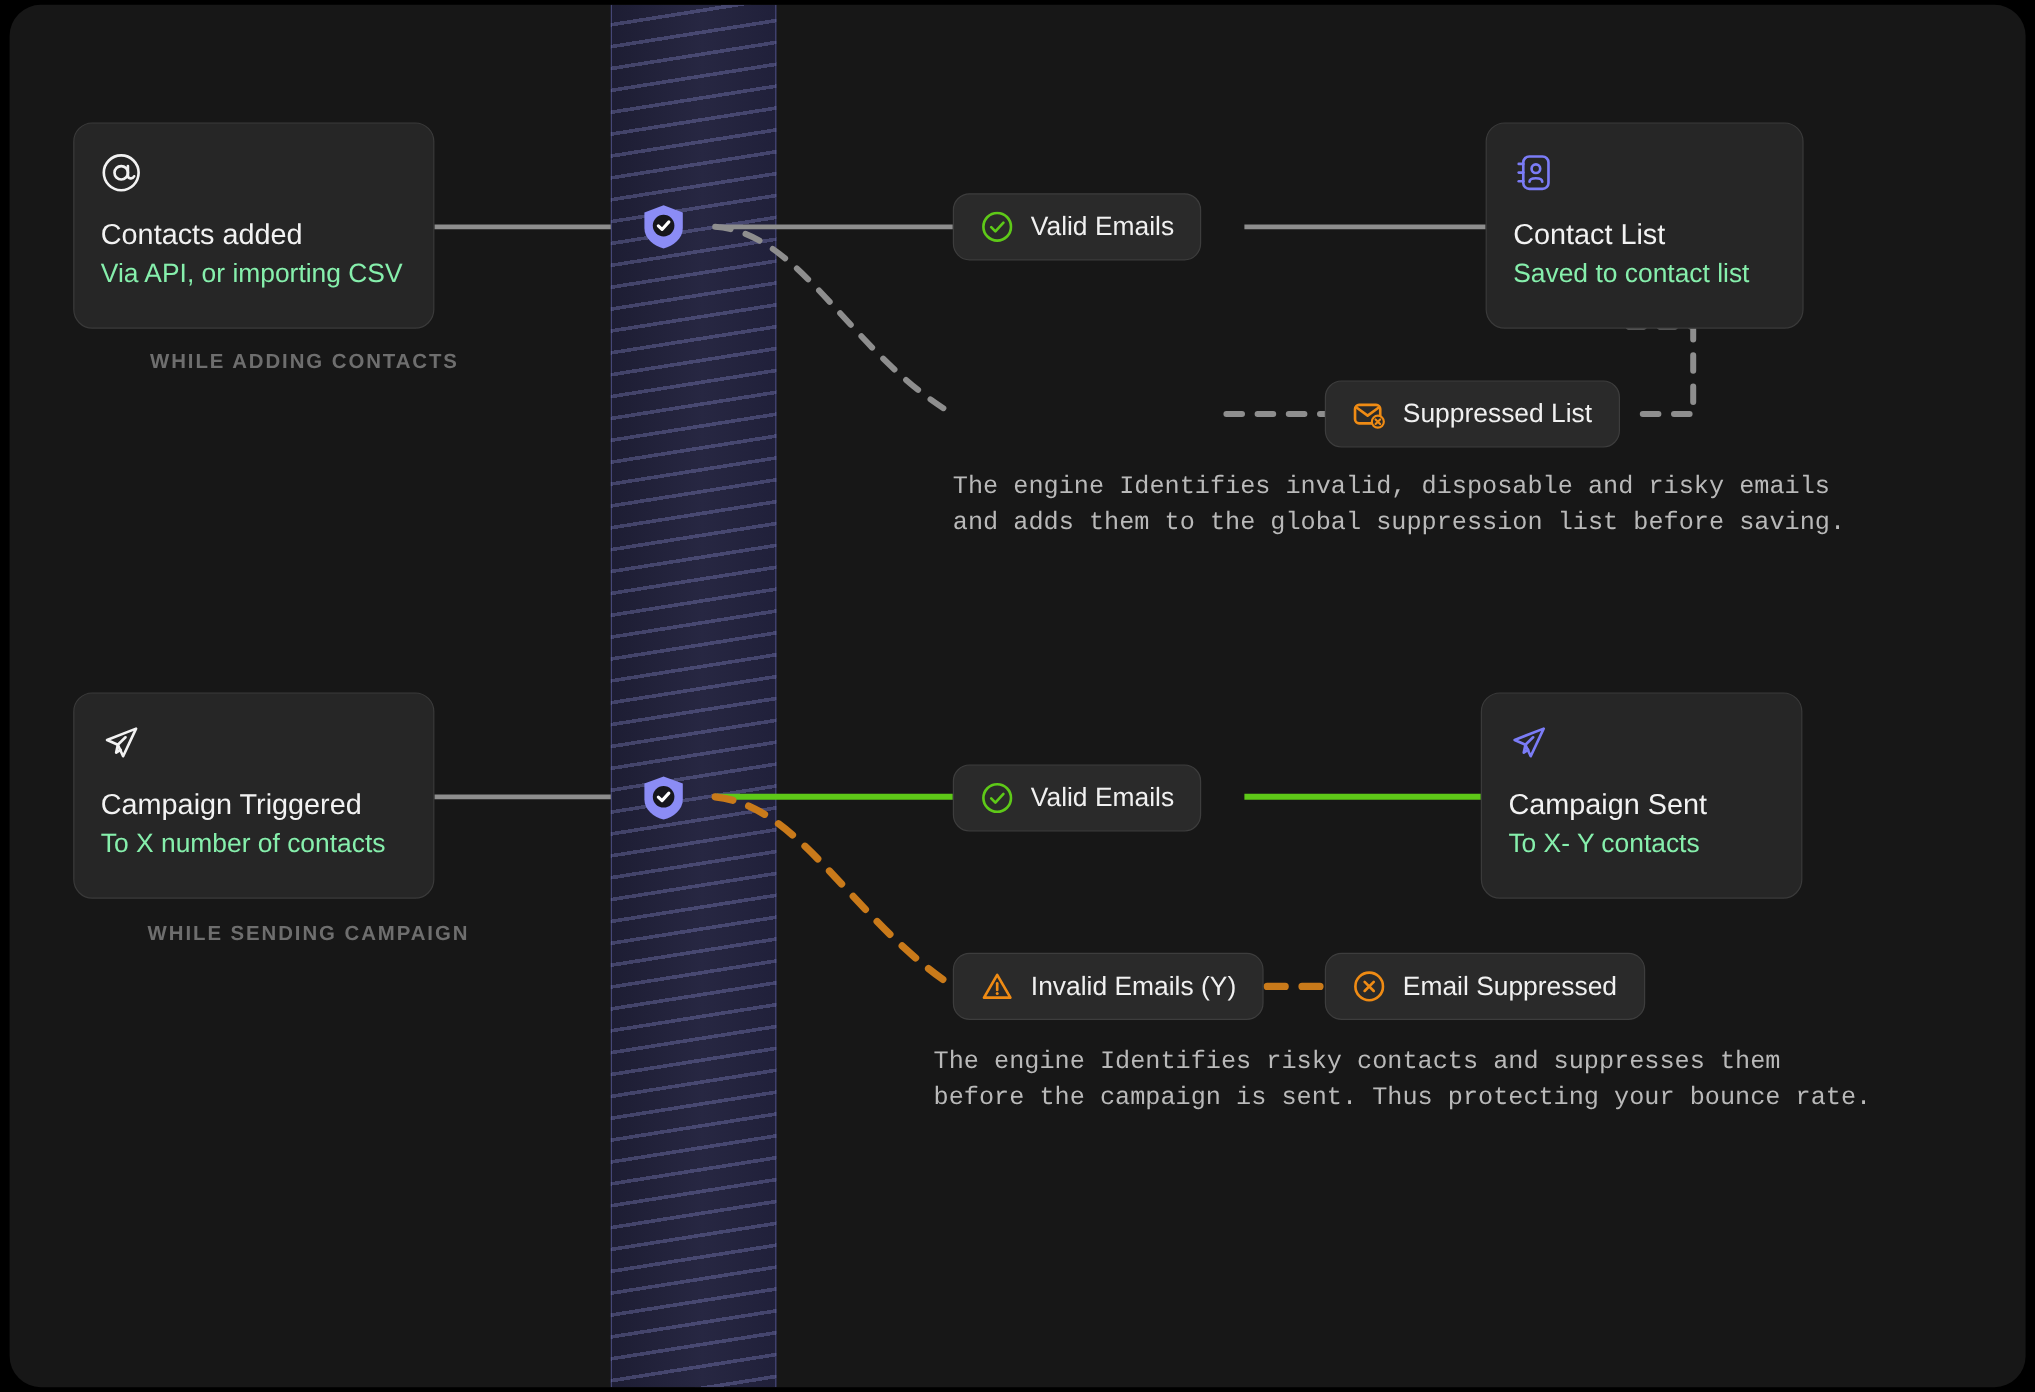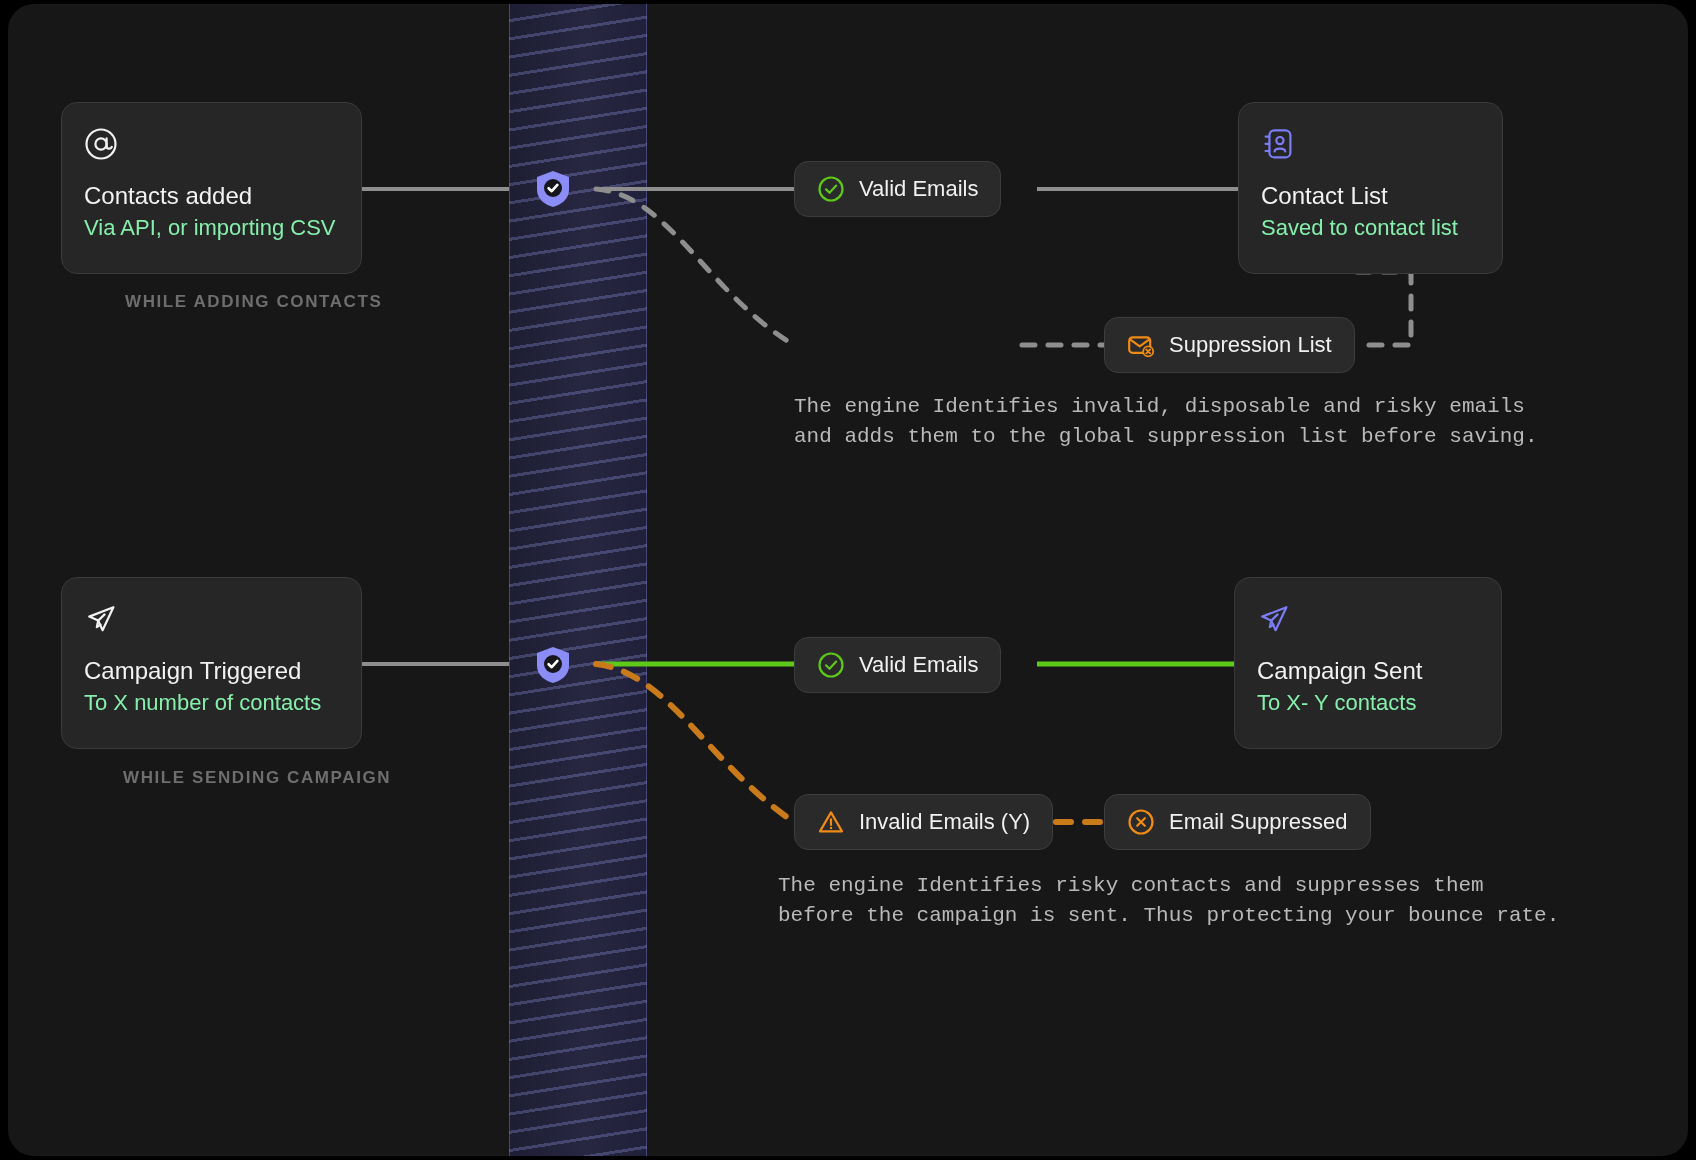--- a/index.html
+++ b/index.html
@@ -227,21 +227,21 @@
 
     <div class="pill" style="left:1096px; top:313px;">
       <span class="pill-icon">
         <svg viewBox="0 0 28 26" width="28" height="26">
           <rect x="2.2" y="5.4" width="21" height="15.4" rx="3.4" fill="none" stroke="#ef8b14" stroke-width="2.2"></rect>
           <path d="M3.4 7.6 L12.7 14.4 L22 7.6" fill="none" stroke="#ef8b14" stroke-width="2.2" stroke-linecap="round" stroke-linejoin="round"></path>
           <circle cx="21.2" cy="19.4" r="5" fill="#2a2a2a" stroke="#ef8b14" stroke-width="1.8"></circle>
           <path d="M19.3 17.5 L23.1 21.3 M23.1 17.5 L19.3 21.3" stroke="#ef8b14" stroke-width="1.8" stroke-linecap="round"></path>
         </svg>
       </span>
-      <span class="pill-label">Suppression List</span>
+      <span class="pill-label">Suppressed List</span>
     </div>
 
     <div class="card" style="left:1230px; top:98px; width:265px; height:172px;">
       <div class="card-icon">
         <svg viewBox="0 0 34 34" width="34" height="34">
           <rect x="8.4" y="3.4" width="21" height="27" rx="5" fill="none" stroke="#7b7cf6" stroke-width="2.2"></rect>
           <circle cx="18.9" cy="13.6" r="3.6" fill="none" stroke="#7b7cf6" stroke-width="2.2"></circle>
           <path d="M13.6 24.4 C13.6 20.6 24.2 20.6 24.2 24.4" fill="none" stroke="#7b7cf6" stroke-width="2.2" stroke-linecap="round"></path>
           <line x1="4.6" y1="9.6" x2="8.4" y2="9.6" stroke="#7b7cf6" stroke-width="2.2" stroke-linecap="round"></line>
           <line x1="4.6" y1="16.8" x2="8.4" y2="16.8" stroke="#7b7cf6" stroke-width="2.2" stroke-linecap="round"></line>

